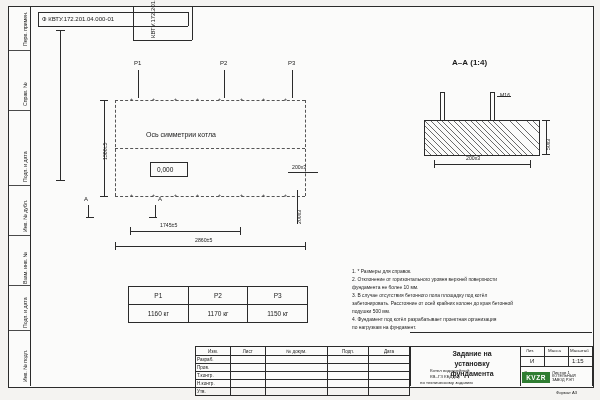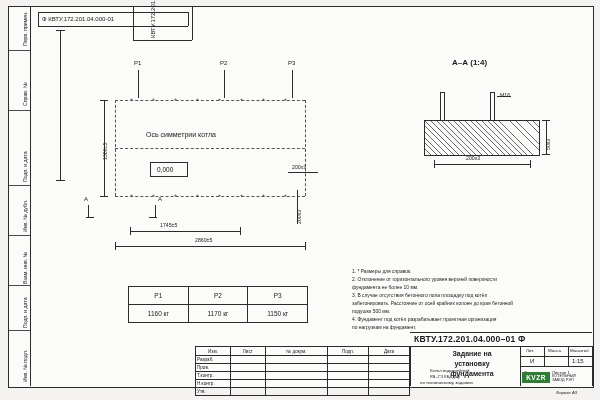--- a/index.html
+++ b/index.html
@@ -174,21 +174,20 @@
     </tr>
     <tr>
       <td style="height:17px;font-size:6.5px;">1160 кг</td>
       <td style="height:17px;font-size:6.5px;">1170 кг</td>
       <td style="height:17px;font-size:6.5px;">1150 кг</td>
     </tr>
   </tbody>
     </table>
 
   <div class="ln" style="left:410px;top:332px;width:182px;height:1px;"></div>
-  <div class="txt title-main" style="left:414px;top:334px;">КВТУ.172.201.04.000–01  Ф</div>
   <div class="ln" style="left:410px;top:346px;width:182px;height:1px;"></div>
   <div class="ln" style="left:410px;top:346px;width:1px;height:40px;"></div>
   <div class="ln" style="left:520px;top:346px;width:1px;height:40px;"></div>
   <div class="ln" style="left:592px;top:346px;width:1px;height:40px;"></div>
 
   <div class="txt s7 ctr" style="left:432px;top:350px;width:80px;font-weight:bold;">Задание на</div>
   <div class="txt s7 ctr" style="left:432px;top:360px;width:80px;font-weight:bold;">установку</div>
   <div class="txt s7 ctr" style="left:432px;top:370px;width:80px;font-weight:bold;">фундамента</div>
 
   <div class="ln" style="left:520px;top:356px;width:72px;height:1px;"></div>

